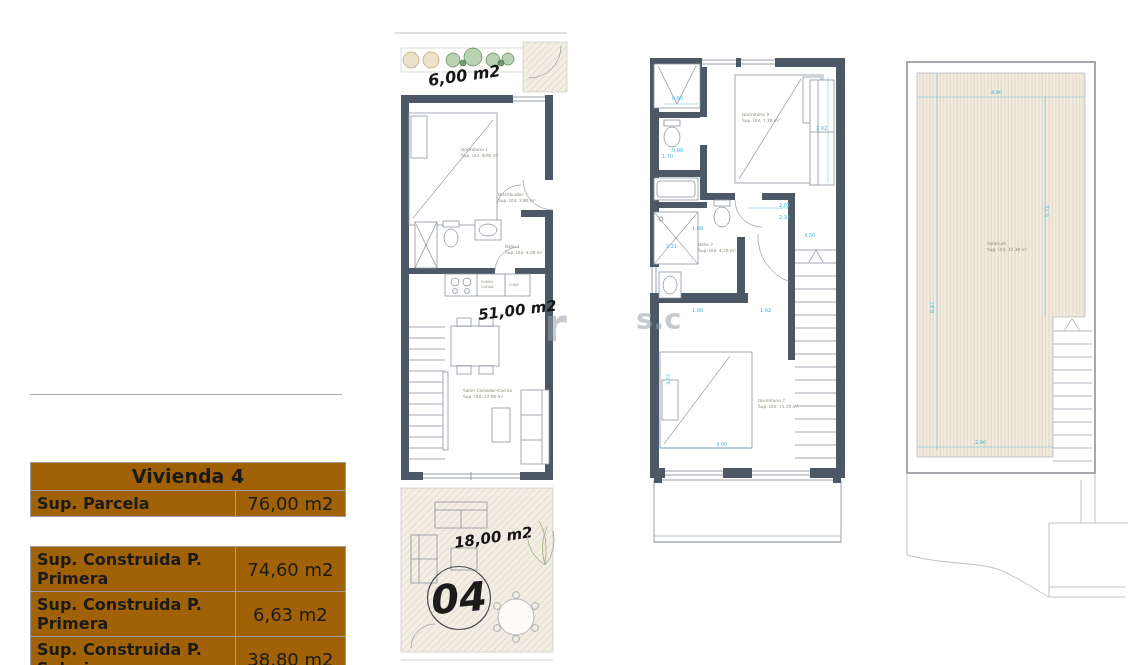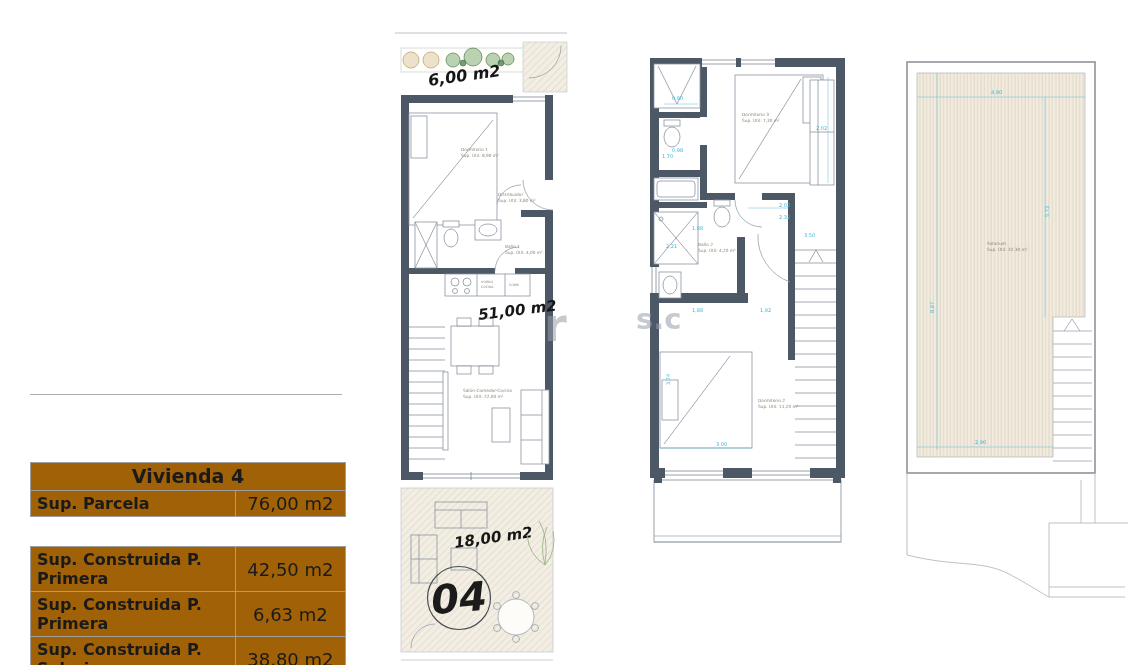--- a/index.html
+++ b/index.html
@@ -46,21 +46,21 @@
       <tr class="row">
         <td class="lbl">Sup. Parcela</td>
         <td class="val">76,00 m2</td>
       </tr>
     </tbody>
       </table>
     <table class="t2">
       <tbody>
       <tr class="row">
         <td class="lbl">Sup. Construida P. Primera</td>
-        <td class="val">42,50 m2</td>
+        <td class="val">74,60 m2</td>
       </tr>
       <tr class="row">
         <td class="lbl">Sup. Construida P. Primera</td>
         <td class="val">6,63 m2</td>
       </tr>
       <tr class="row">
         <td class="lbl">Sup. Construida P. Solarium</td>
         <td class="val">38,80 m2</td>
       </tr>
 

